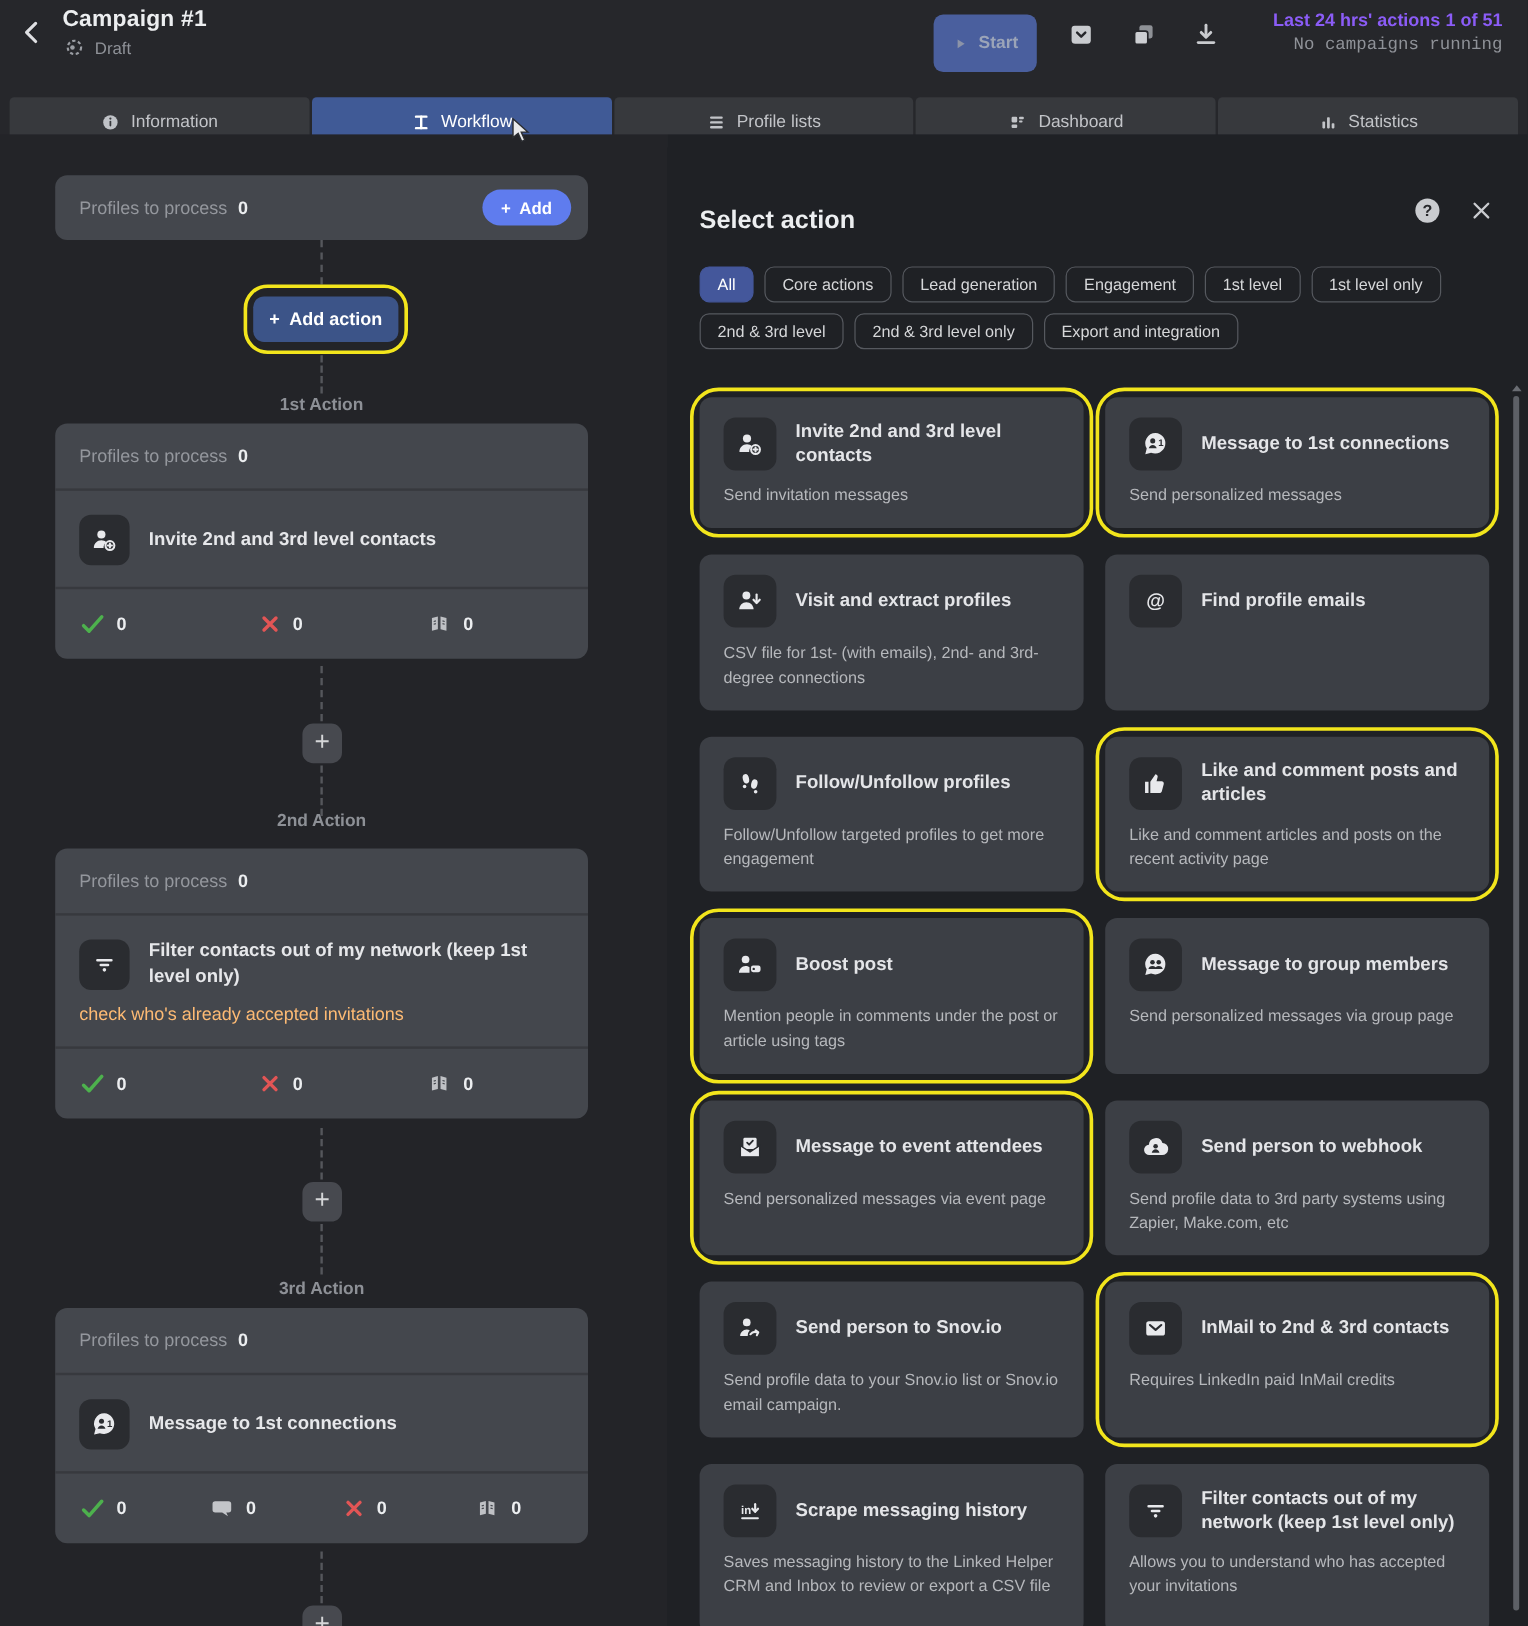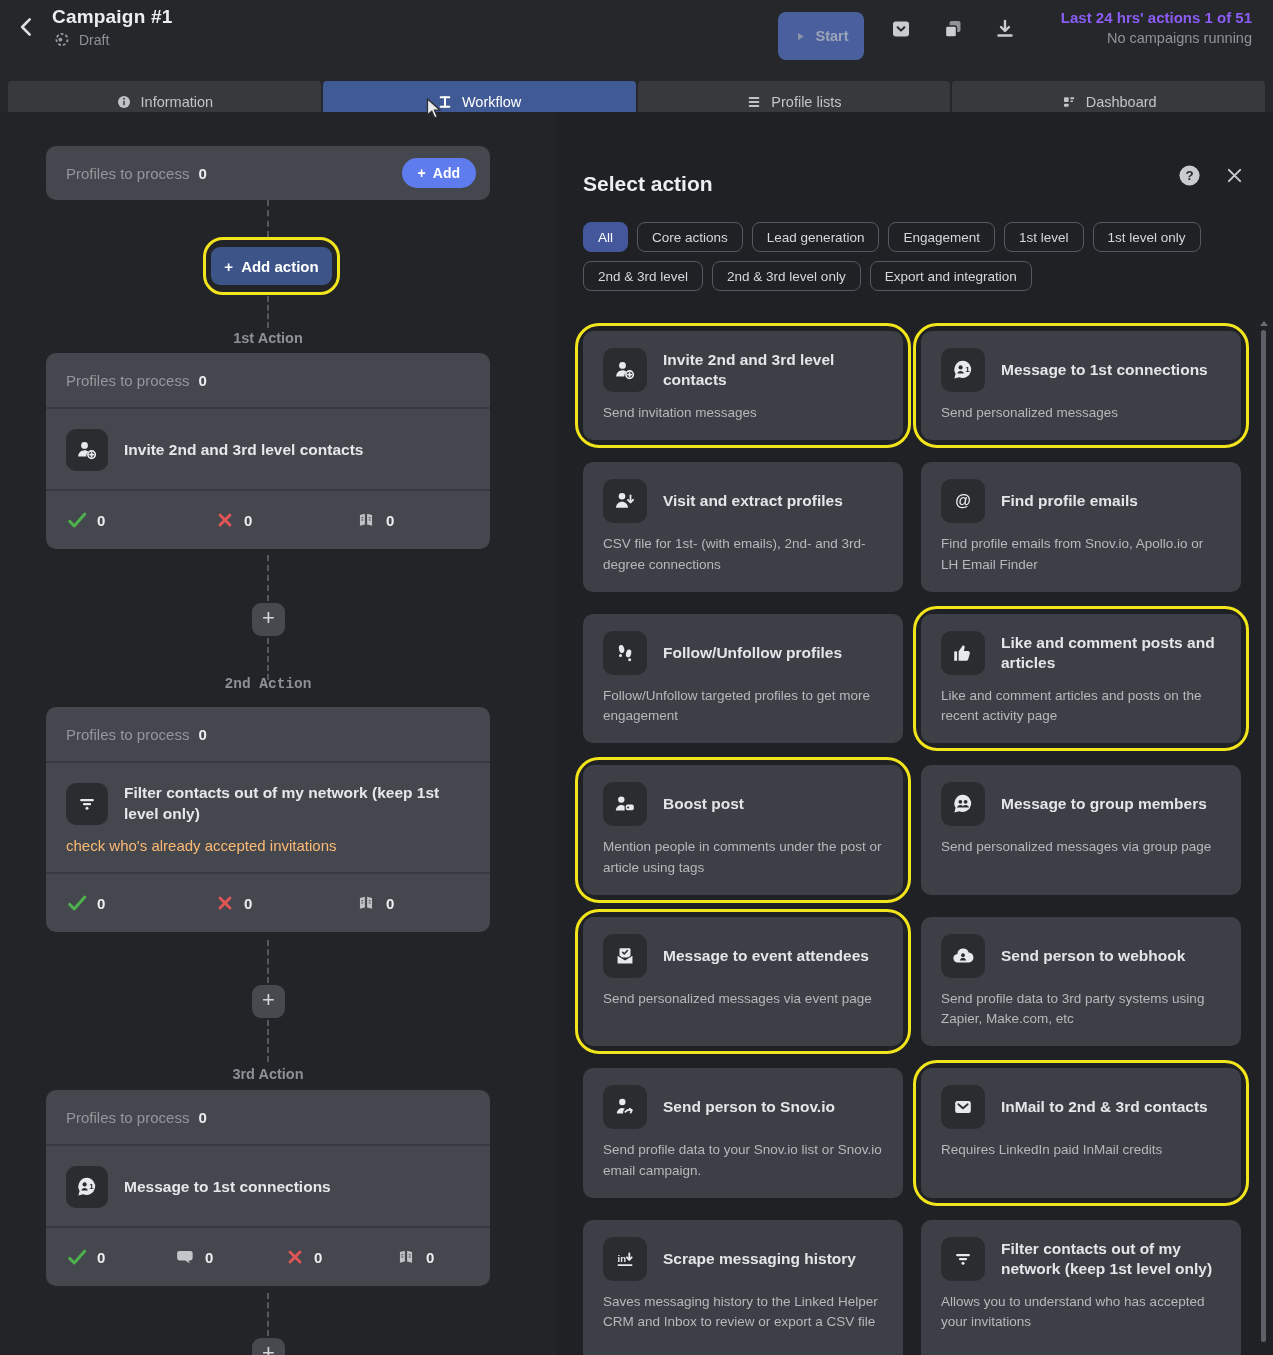--- a/index.html
+++ b/index.html
@@ -7,21 +7,21 @@
   body { background:#26272b; font-family:"Liberation Sans", sans-serif; position:relative; color:#e8e9eb; }
 
   
   .back { position:absolute; left:14px; top:14px; width:26px; height:26px; cursor:pointer; }
   .h-title { position:absolute; left:52px; top:6px; font-size:19px; font-weight:bold; color:#eceef0; letter-spacing:.2px; }
   .h-status { position:absolute; left:52px; top:31px; display:flex; align-items:center; gap:7px; color:#8f9298; font-size:14px; }
   .start-btn { position:absolute; left:778px; top:12px; width:86px; height:48px; background:#4a5f9e; border-radius:8px; display:flex; align-items:center; justify-content:center; gap:7px; color:#9ba4b8; font-weight:bold; font-size:14.5px; }
   .hicon { position:absolute; top:17px; width:24px; height:24px; }
   .hi-archive { left:889px; } .hi-copy { left:941px; } .hi-download { left:993px; }
   .h-actions { position:absolute; right:21px; top:9px; font-size:15px; font-weight:bold; color:#8b5cf6; text-align:right; }
-  .h-running { position:absolute; right:21px; top:30px; font-size:14.5px; color:#8f9298; text-align:right; }
+  .h-running { position:absolute; right:21px; top:30px; font-size:14.5px; color:#8f9298; text-align:right;font-family:Liberation Mono, monospace; }
 
   
   .tabs { position:absolute; left:8px; right:8px; top:81px; height:42px; display:flex; gap:2px; }
   .tab { flex:1; background:#37393d; border-radius:4px; display:flex; align-items:center; justify-content:center; gap:9px; font-size:14.5px; color:#c2c4c8; cursor:pointer; }
   .tab.active { background:#405a96; color:#ffffff; }
 
   
   .canvas { position:absolute; left:0; top:112px; width:556px; bottom:0; background:#232428; }
 
   .queue-card { position:absolute; left:46px; top:34px; width:444px; height:54px; background:#44474d; border-radius:10px; display:flex; align-items:center; padding:0 14px 0 20px; }
@@ -148,20 +148,28 @@
   </div>
   <div class="tab">
     <svg viewBox="0 0 24 24" width="16" height="16">
         <rect x="4.5" y="5" width="7" height="7" rx="1.4" fill="#c2c4c8"></rect>
         <rect x="13.8" y="5" width="6" height="3" rx="1.2" fill="#c2c4c8"></rect>
         <rect x="13.8" y="9.6" width="4.4" height="2.4" rx="1.1" fill="#c2c4c8"></rect>
         <rect x="4.5" y="14.5" width="7" height="4.5" rx="1.4" fill="#c2c4c8"></rect>
       </svg>
     <span>Dashboard</span>
   </div>
+  <div class="tab">
+    <svg viewBox="0 0 24 24" width="16" height="16">
+        <rect x="4.5" y="11" width="3.4" height="8.5" rx="1" fill="#c2c4c8"></rect>
+        <rect x="10.3" y="5.5" width="3.4" height="14" rx="1" fill="#c2c4c8"></rect>
+        <rect x="16.1" y="13" width="3.4" height="6.5" rx="1" fill="#c2c4c8"></rect>
+      </svg>
+    <span>Statistics</span>
+  </div>
 </div>
 
 <div class="canvas">
 
   <div class="queue-card">
     <span class="q-label">Profiles to process</span>
     <span class="q-count">0</span>
     <div class="add-btn">
       <span>+</span>
       <span>Add</span>
@@ -216,21 +224,21 @@
             <path d="M7 9.7l2-.5M7 12.2l2-.5M15 9.2l2 .5M15 11.7l2 .5" stroke="#44474d" stroke-width="1.1"></path>
           </svg>
         <b>0</b>
       </div>
     </div>
   </div>
 
   <div class="dash" style="top:443px;height:46px;"></div>
   <div class="plus-box" style="top:491px;">+</div>
   <div class="dash" style="top:526px;height:42px;"></div>
-  <div class="order-label" style="top:564px;font-family:Liberation Mono, monospace;">2nd Action</div>
+  <div class="order-label" style="top:564px;">2nd Action</div>
 
   <div class="step-card" style="top:595px;">
     <div class="sc-head">
       <span class="q-label">Profiles to process</span>
       <span class="q-count">0</span>
     </div>
     <div class="sc-body">
       <div class="sc-row">
         <div class="sc-icon">
           <svg viewBox="0 0 24 24" width="24" height="24">
@@ -416,21 +424,20 @@
 
     <div class="acard">
       <div class="crow">
           <div class="icon-sq">
         <svg viewBox="0 0 24 24" width="24" height="24">
               <text x="12" y="17" text-anchor="middle" font-size="16" font-weight="bold" fill="#e8e9ec">@</text>
             </svg>
       </div>
           <div class="ctitle">Find profile emails</div>
         </div>
-      <div class="cdesc">Find profile emails from Snov.io, Apollo.io or LH Email Finder</div>
     </div>
 
     <div class="acard">
       <div class="crow">
           <div class="icon-sq">
         <svg viewBox="0 0 24 24" width="24" height="24">
               <ellipse cx="8.6" cy="8" rx="2.6" ry="4" transform="rotate(-14 8.6 8)" fill="#e8e9ec"></ellipse>
               <circle cx="7.5" cy="14.4" r="1.5" fill="#e8e9ec"></circle>
               <ellipse cx="15.6" cy="12.4" rx="2.6" ry="4" transform="rotate(14 15.6 12.4)" fill="#e8e9ec"></ellipse>
               <circle cx="16.7" cy="18.8" r="1.5" fill="#e8e9ec"></circle>

